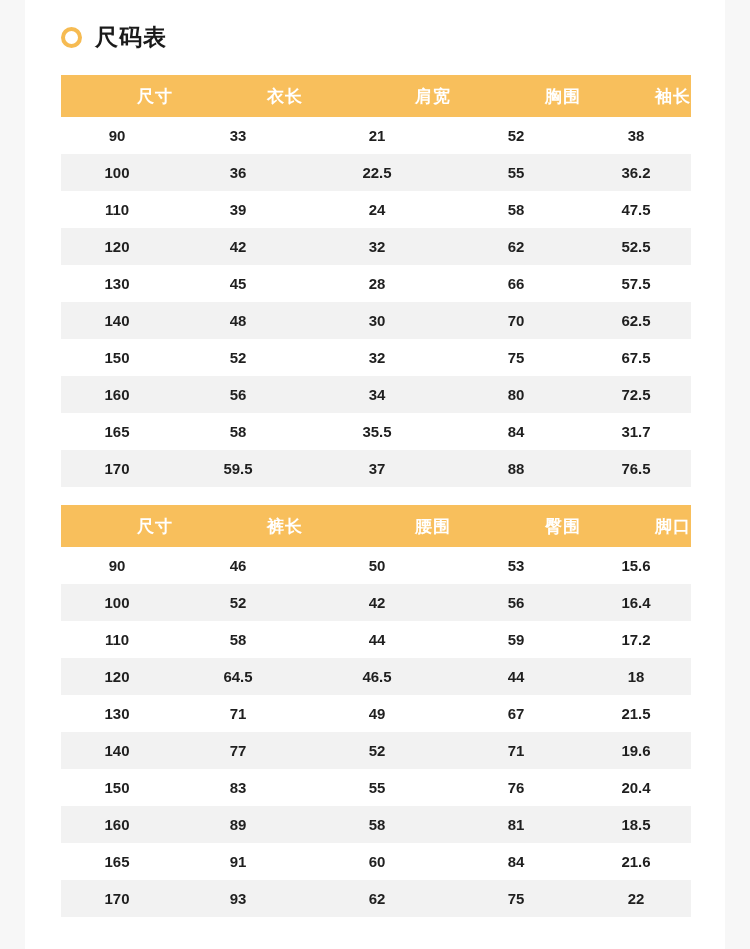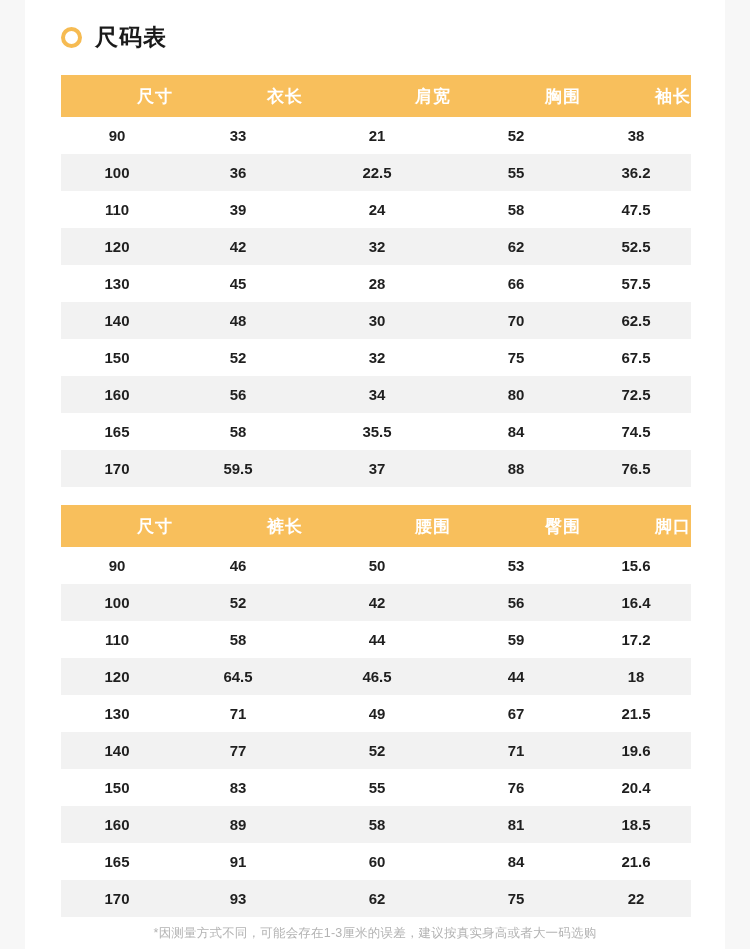--- a/index.html
+++ b/index.html
@@ -195,21 +195,21 @@
           <td>56</td>
           <td>34</td>
           <td>80</td>
           <td>72.5</td>
         </tr>
         <tr>
           <td>165</td>
           <td>58</td>
           <td>35.5</td>
           <td>84</td>
-          <td>74.5</td>
+          <td>31.7</td>
         </tr>
         <tr class="alt">
           <td>170</td>
           <td>59.5</td>
           <td>37</td>
           <td>88</td>
           <td>76.5</td>
         </tr>
       </tbody>
     </table>
@@ -298,16 +298,15 @@
         <tr class="alt">
           <td>170</td>
           <td>93</td>
           <td>62</td>
           <td>75</td>
           <td>22</td>
         </tr>
       </tbody>
     </table>
 
-    <div class="footer-note">*因测量方式不同，可能会存在1-3厘米的误差，建议按真实身高或者大一码选购</div>
 
   </div>
 </div>
 
 </body></html>

